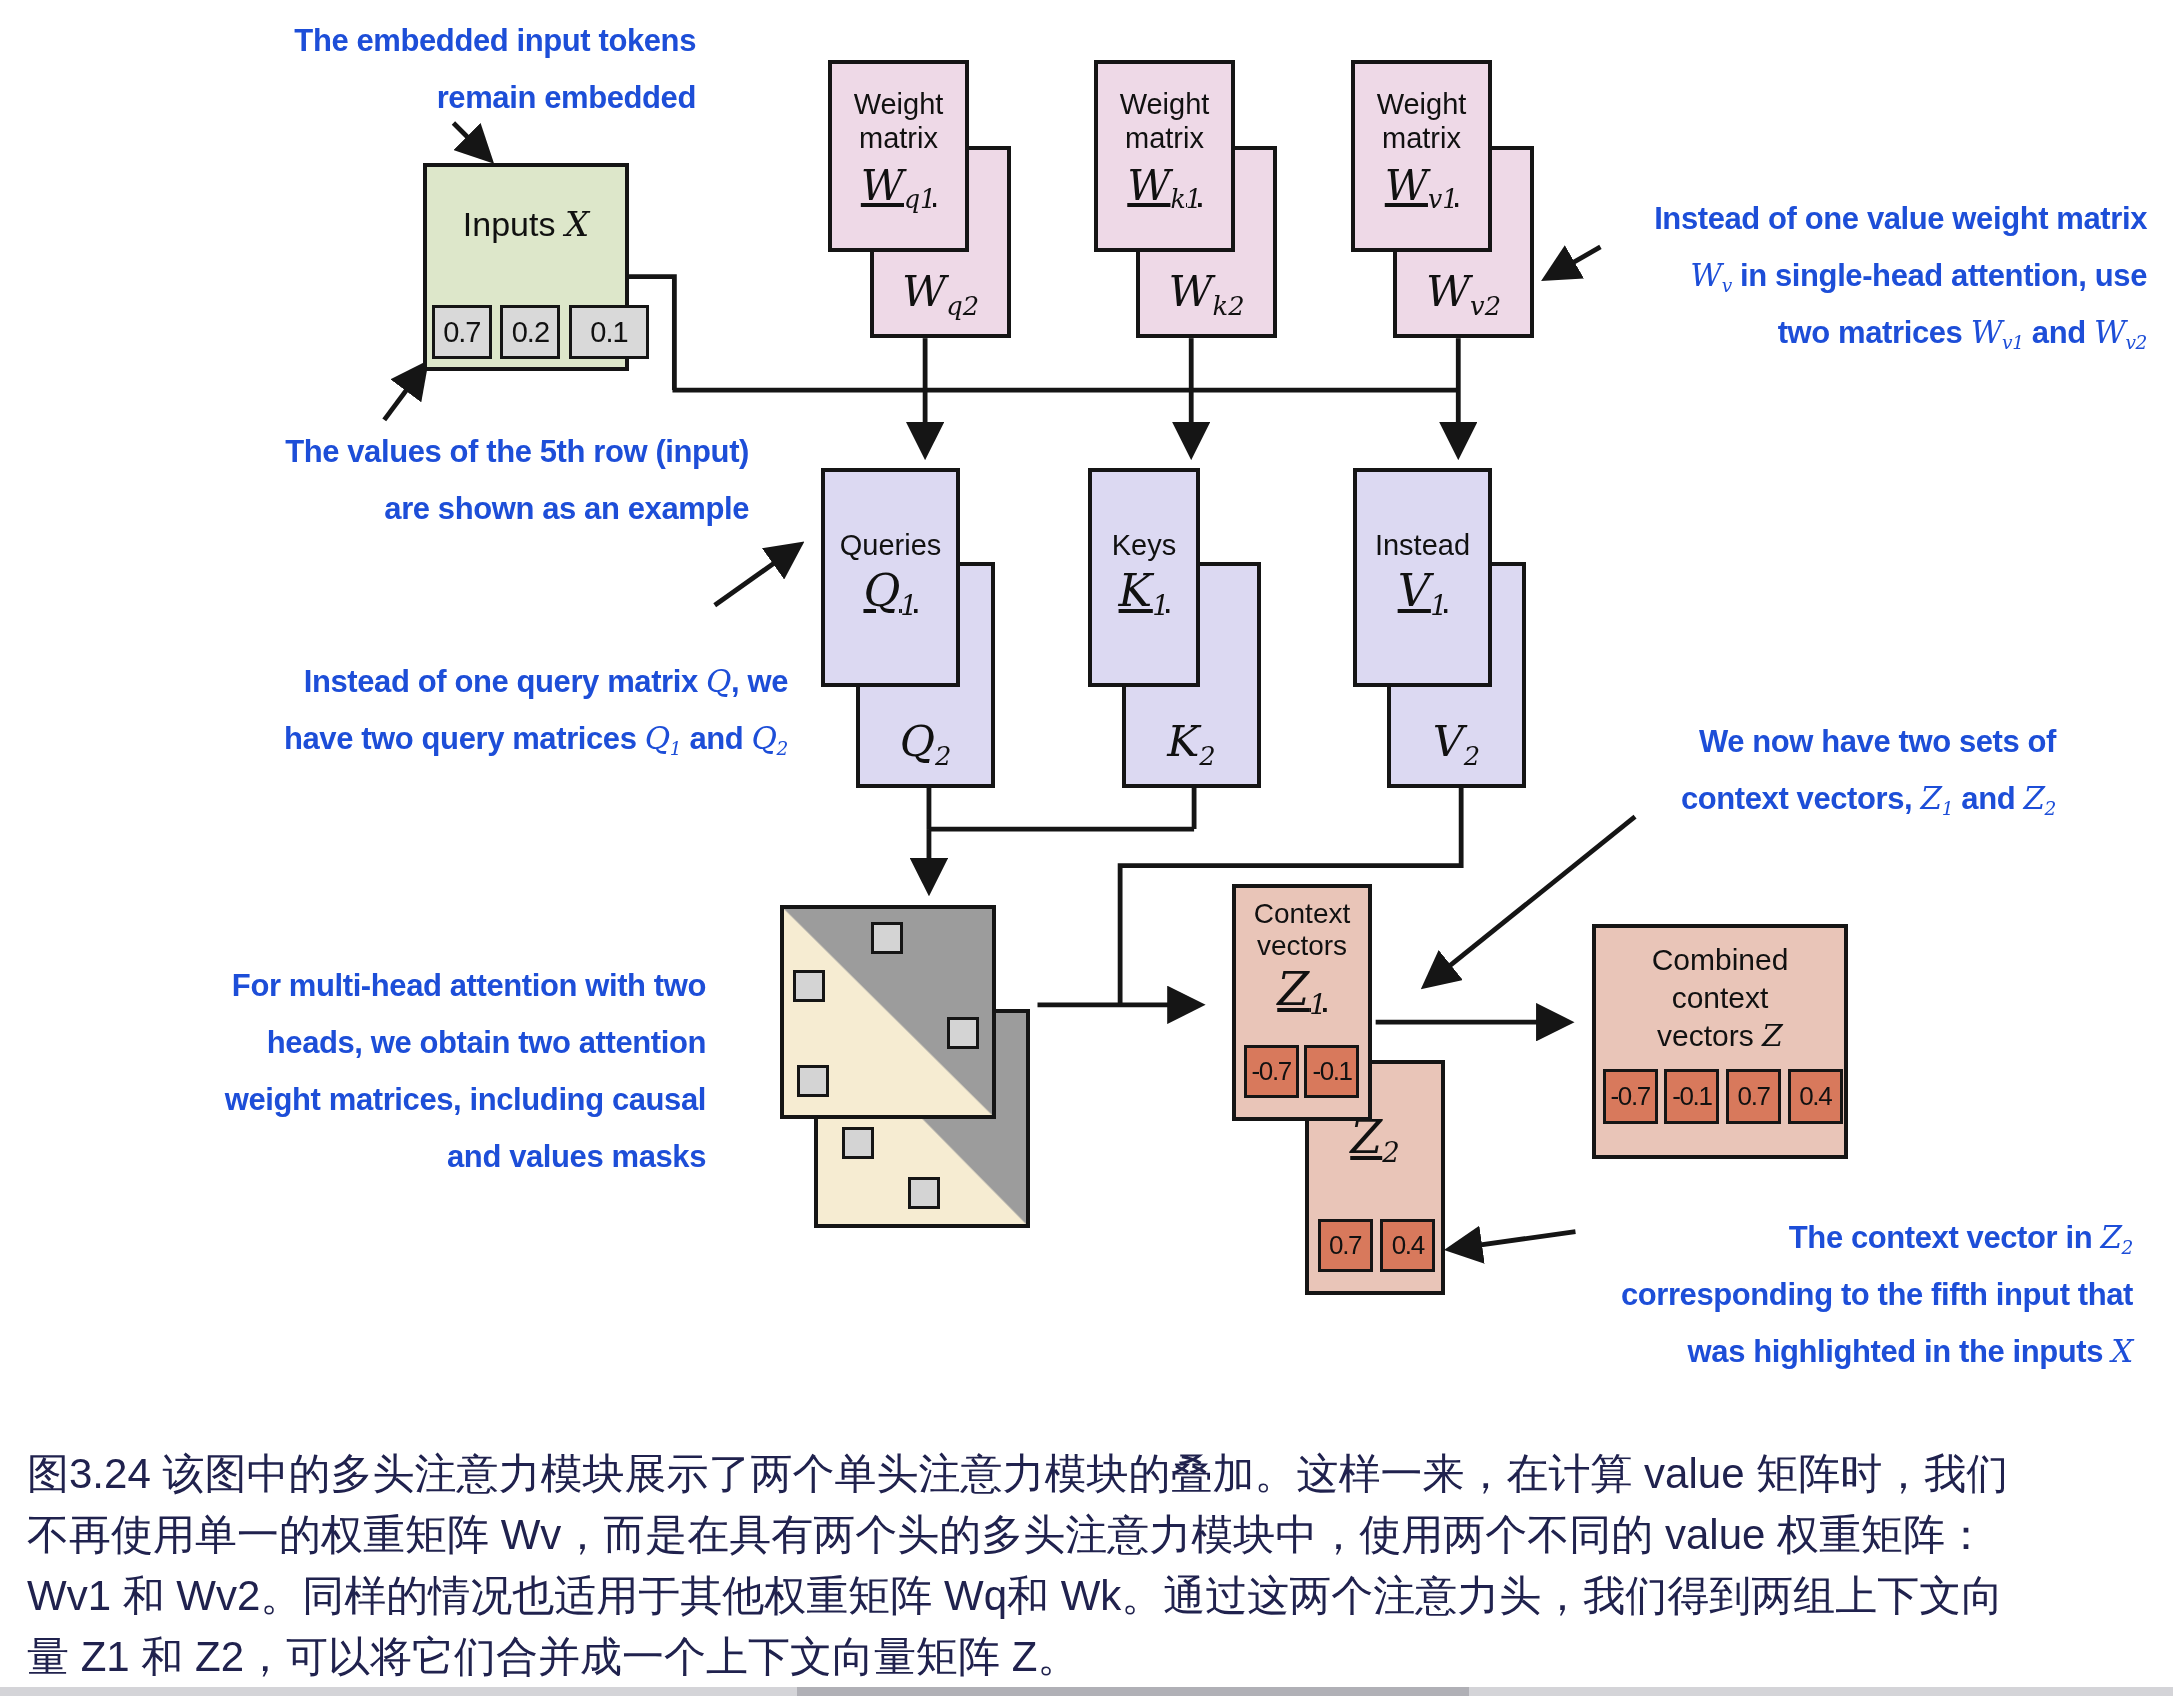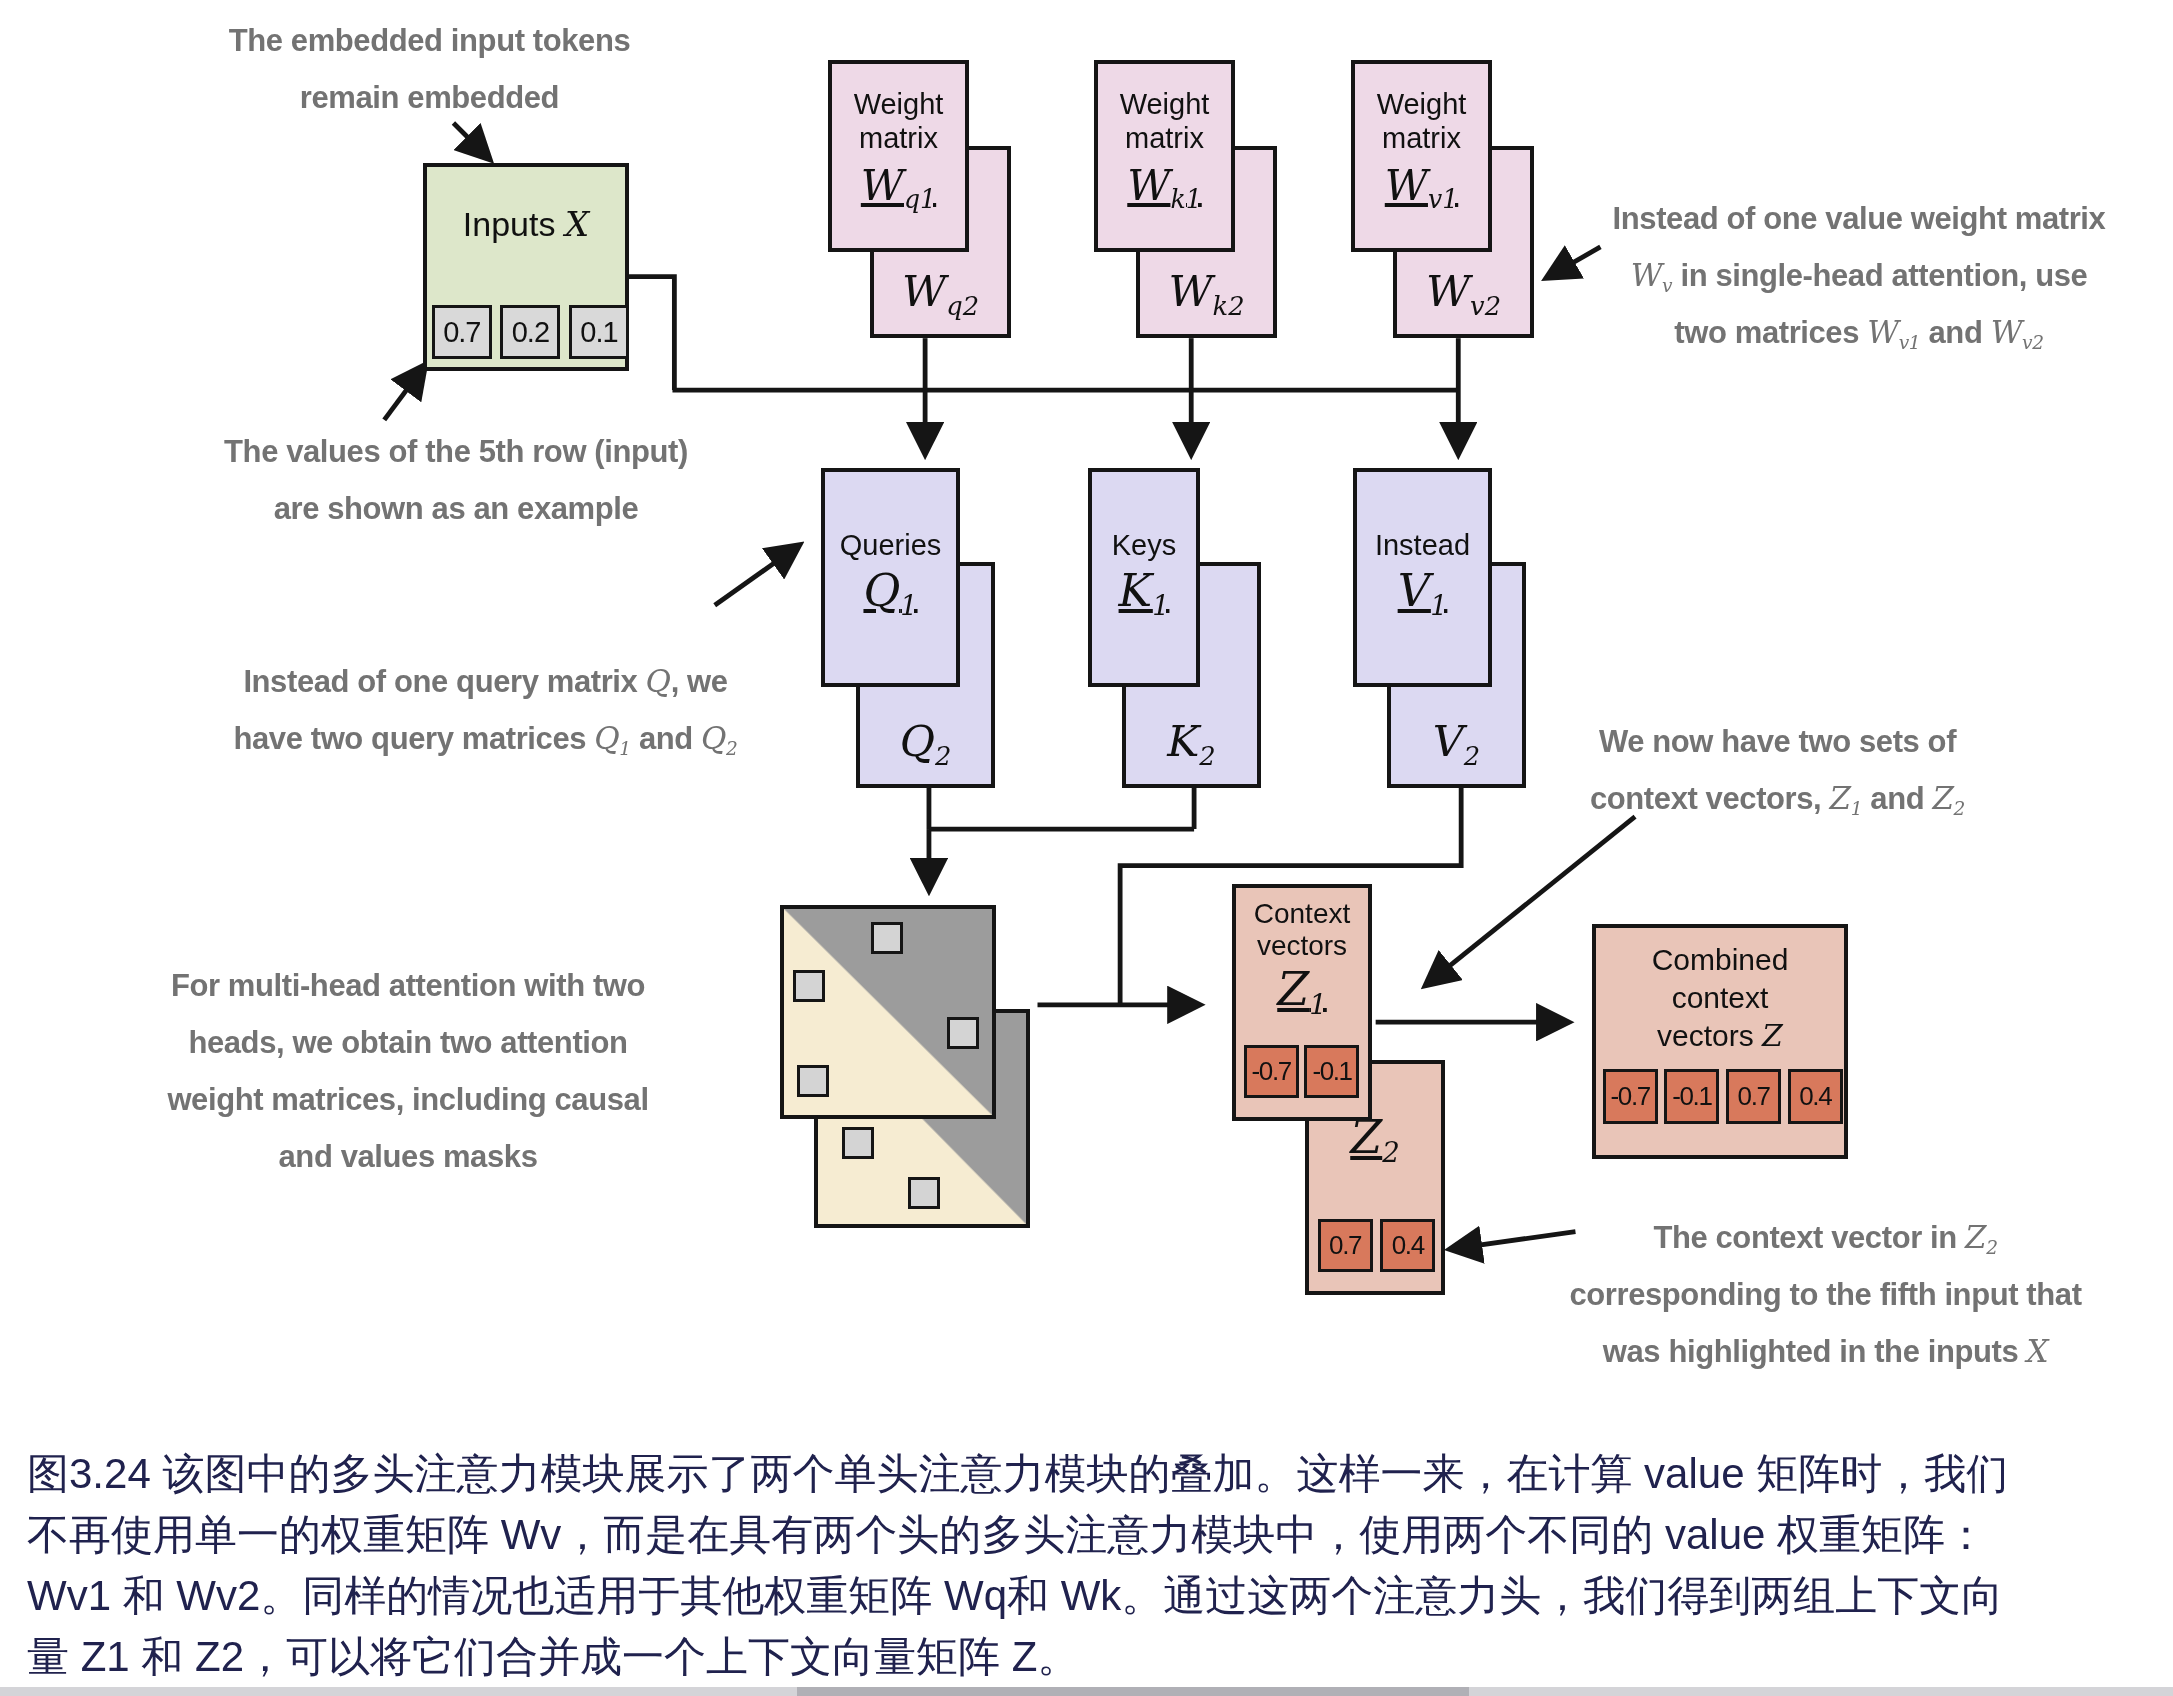--- a/index.html
+++ b/index.html
@@ -2,21 +2,21 @@
 <html><head>
 <meta charset="utf-8">
 <style>
   html,body{margin:0;padding:0;background:#ffffff;}
   .canvas{
     position:relative;width:2173px;height:1697px;background:#ffffff;
     font-family:"Liberation Sans",sans-serif;color:#111;overflow:hidden;
   }
   svg.wires{position:absolute;left:0;top:0;z-index:4;}
   .box{position:absolute;box-sizing:border-box;border:4.8px solid #151515;z-index:6;}
-  .annot{position:absolute;z-index:8;font-weight:bold;color:#737373;text-align:center;letter-spacing:-0.4px;}
+  .annot{position:absolute;z-index:8;font-weight:bold;color:#1d4ed8;text-align:right;letter-spacing:-0.4px;}
   .aline{line-height:57px;height:57px;white-space:nowrap;font-size:31px;}
   .m{font-family:"DejaVu Serif",serif;font-style:italic;font-weight:500;}
   .sub{font-family:"DejaVu Serif",serif;font-style:italic;font-weight:500;font-size:0.60em;vertical-align:-0.33em;}
   
   .inputs{background:#dde7ca;}
   .inputs-label{margin-top:37px;text-align:center;font-size:34px;}
   .cellrow{position:absolute;display:flex;}
   .cell{box-sizing:border-box;border:3.8px solid #151515;background:#d9d9d9;
         display:flex;align-items:center;justify-content:center;font-size:29px;letter-spacing:-1px;}
   
@@ -107,21 +107,21 @@
     <div class="aline">The context vector in <span class="m">Z</span><span class="sub">2</span></div>
     <div class="aline">corresponding to the fifth input that</div>
     <div class="aline">was highlighted in the inputs <span class="m">X</span></div>
   </div>
 
   <div class="box inputs" style="left:423px;top:163px;width:206px;height:208px;">
     <div class="inputs-label">Inputs <span class="m">X</span></div>
     <div class="cellrow" style="left:4.8px;bottom:7.7px;gap:8.6px;">
       <div class="cell" style="width:60px;height:54px;">0.7</div>
       <div class="cell" style="width:60px;height:54px;">0.2</div>
-      <div class="cell" style="width:60px;height:54px;">0.1</div>
+      <div class="cell" style="width:80px;height:54px;">0.1</div>
     </div>
   </div>
 
   <div class="box wcard" style="left:870px;top:146px;width:141px;height:192px;">
     <div class="back-math"><span class="m">W</span><span class="sub">q2</span></div>
   </div>
   <div class="box wcard" style="left:828px;top:60px;width:141px;height:192px;">
     <div class="card-title" style="margin-top:23px;">
       <div>Weight</div>
       <div>matrix</div>

